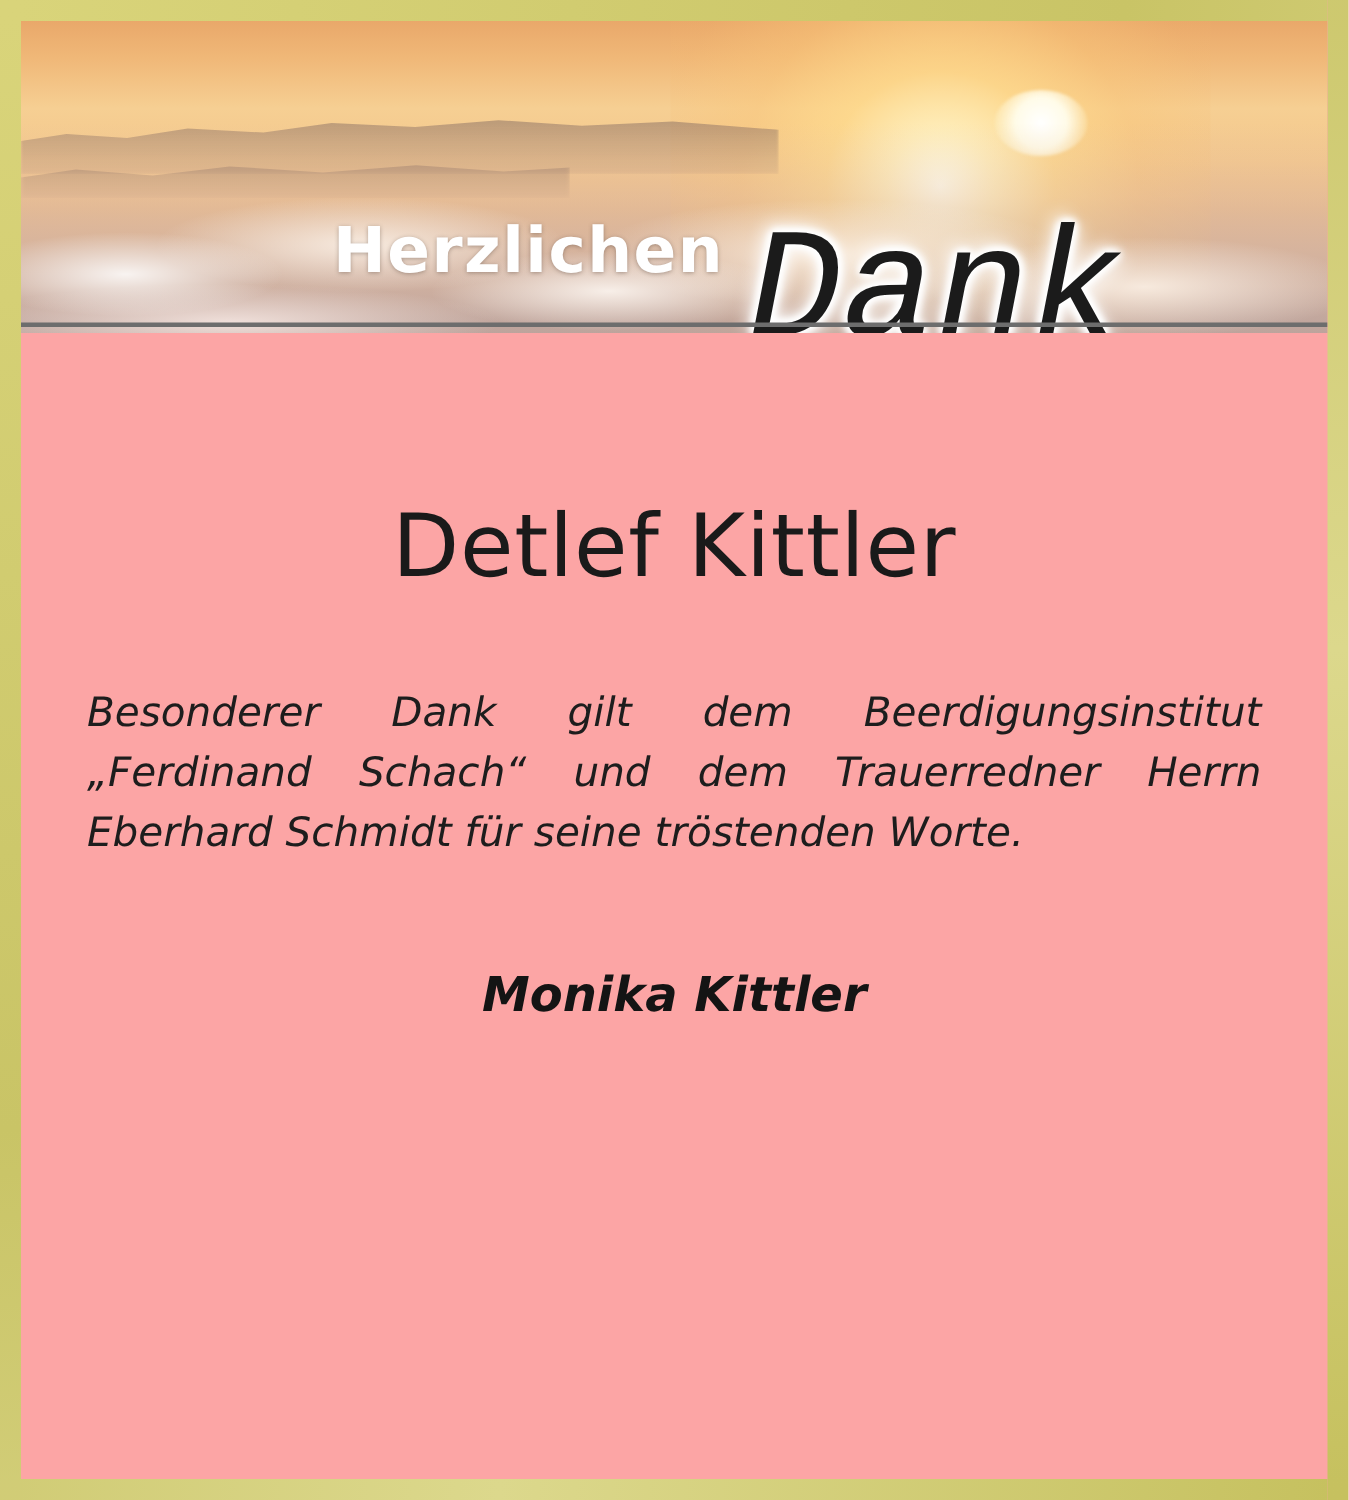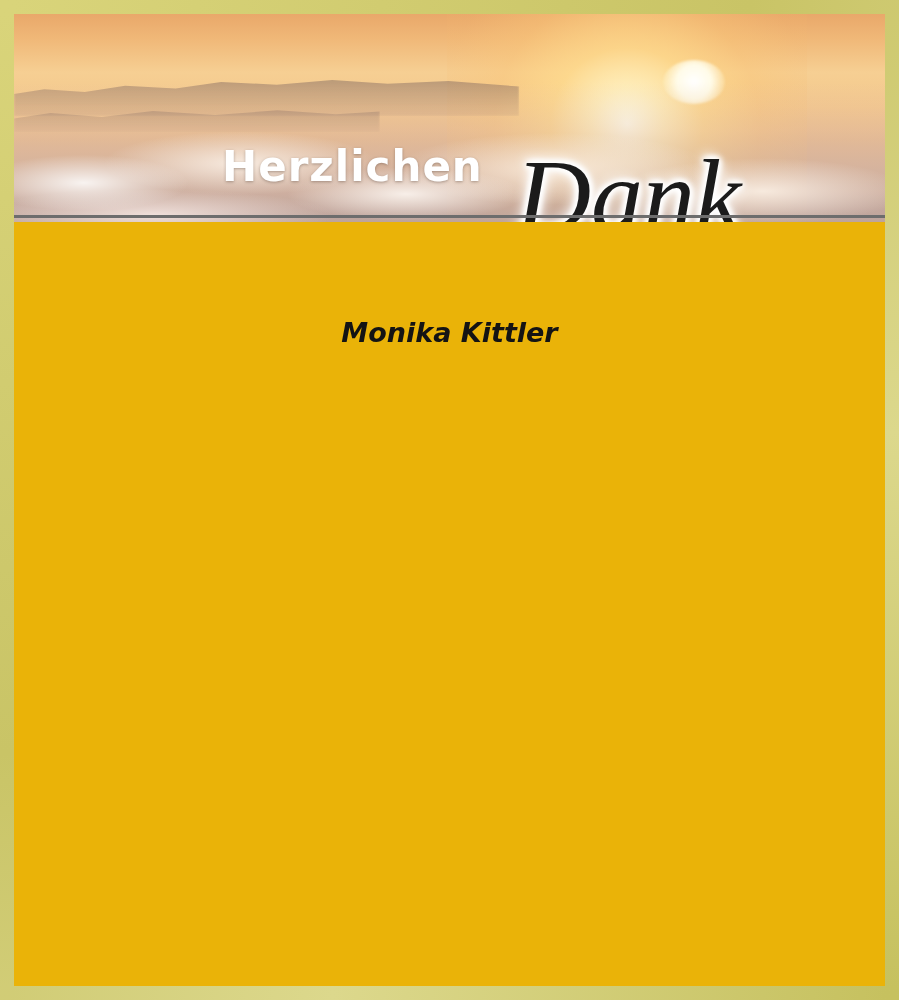--- a/index.html
+++ b/index.html
@@ -11,21 +11,21 @@
     width: 899px;
     height: 1000px;
     font-family: "DejaVu Sans", sans-serif;
   }
 
   .card {
     position: relative;
     width: 899px;
     height: 1000px;
     box-sizing: border-box;
-    background: #eab308;
+    background: #fca5a5;
     border: 14px solid #cfca6e;
     border-image: linear-gradient(135deg, #d9d47a 0%, #c9c466 40%, #dcd88c 70%, #c6c15f 100%) 1;
     overflow: hidden;
   }
 
   
   .header-image {
     position: relative;
     width: 100%;
     height: 208px;
@@ -109,23 +109,23 @@
     top: 128px;
     font-family: "DejaVu Sans", sans-serif;
     font-weight: bold;
     font-size: 42px;
     letter-spacing: 1px;
     color: #ffffff;
     text-shadow: 0 1px 3px rgba(90,70,60,0.45);
   }
   .title-line2 {
     position: absolute;
-    left: 502px;
+    left: 485px;
     top: 130px;
-    font-family: Liberation Serif, serif;
+    font-family: Liberation Mono, monospace;
     font-style: italic;
     font-size: 104px;
     line-height: 1;
     color: #1b1b1b;
     text-shadow:
        2px 0 6px #ffffff, -2px 0 6px #ffffff,
        0 2px 6px #ffffff, 0 -2px 6px #ffffff,
        4px 4px 12px #ffffff, -4px -4px 12px #ffffff;
   }
 
@@ -160,25 +160,25 @@
     font-size: 58px;
     color: #1a1a1a;
     margin: 62px 0 58px 0;
     letter-spacing: 0.5px;
   }
   .para-block-2 .para {
     margin-bottom: 4px;
   }
   .signature {
     text-align: center;
-    margin-top: 49px;
+    margin-top: 68px;
     font-family: "DejaVu Sans", sans-serif;
     font-weight: bold;
     font-style: italic;
-    font-size: 27px;
+    font-size: 32px;
     color: #141414;
   }
 </style>
 </head>
 <body>
 
 <div class="card">
 
   <div class="header-image">
     <div class="sun-glow"></div>
@@ -189,19 +189,21 @@
 
     <div class="title-line1">Herzlichen</div>
     <div class="title-line2">Dank</div>
   </div>
 
   <div class="rule"></div>
 
   <div class="body">
 
 
+    <div class="deceased">Detlef Kittler</div>
 
     <div class="para-block-2">
+      <p class="para last-justify">Besonderer Dank gilt dem Beerdigungsinstitut „Ferdinand Schach“ und dem Trauerredner Herrn Eberhard Schmidt für seine tröstenden Worte.</p>
     </div>
 
     <div class="signature">Monika Kittler</div>
   </div>
 </div>
 
 </body></html>

